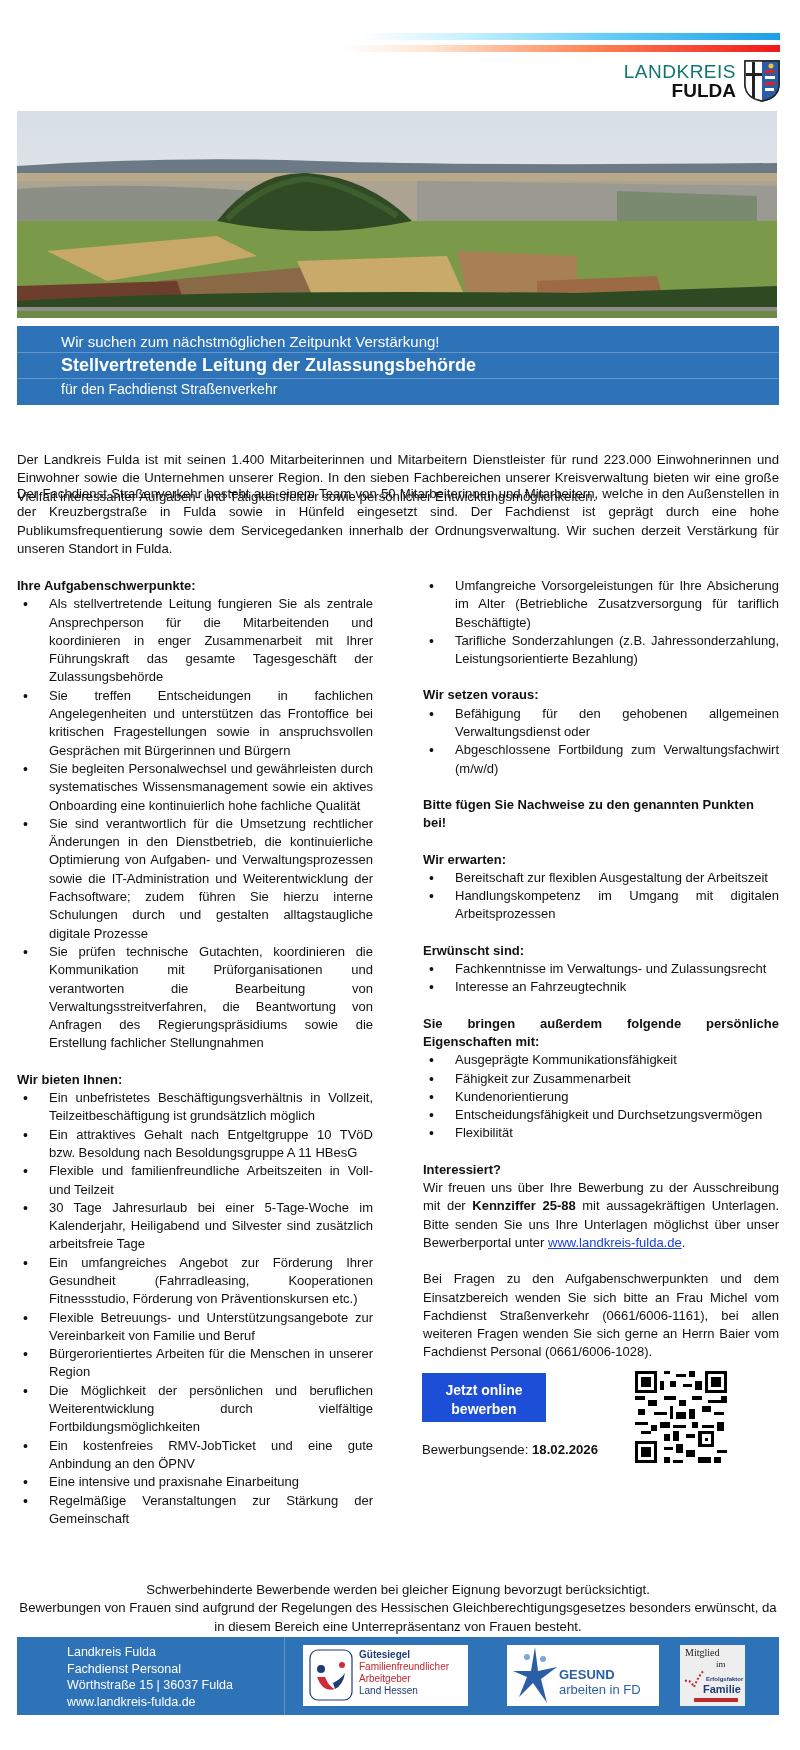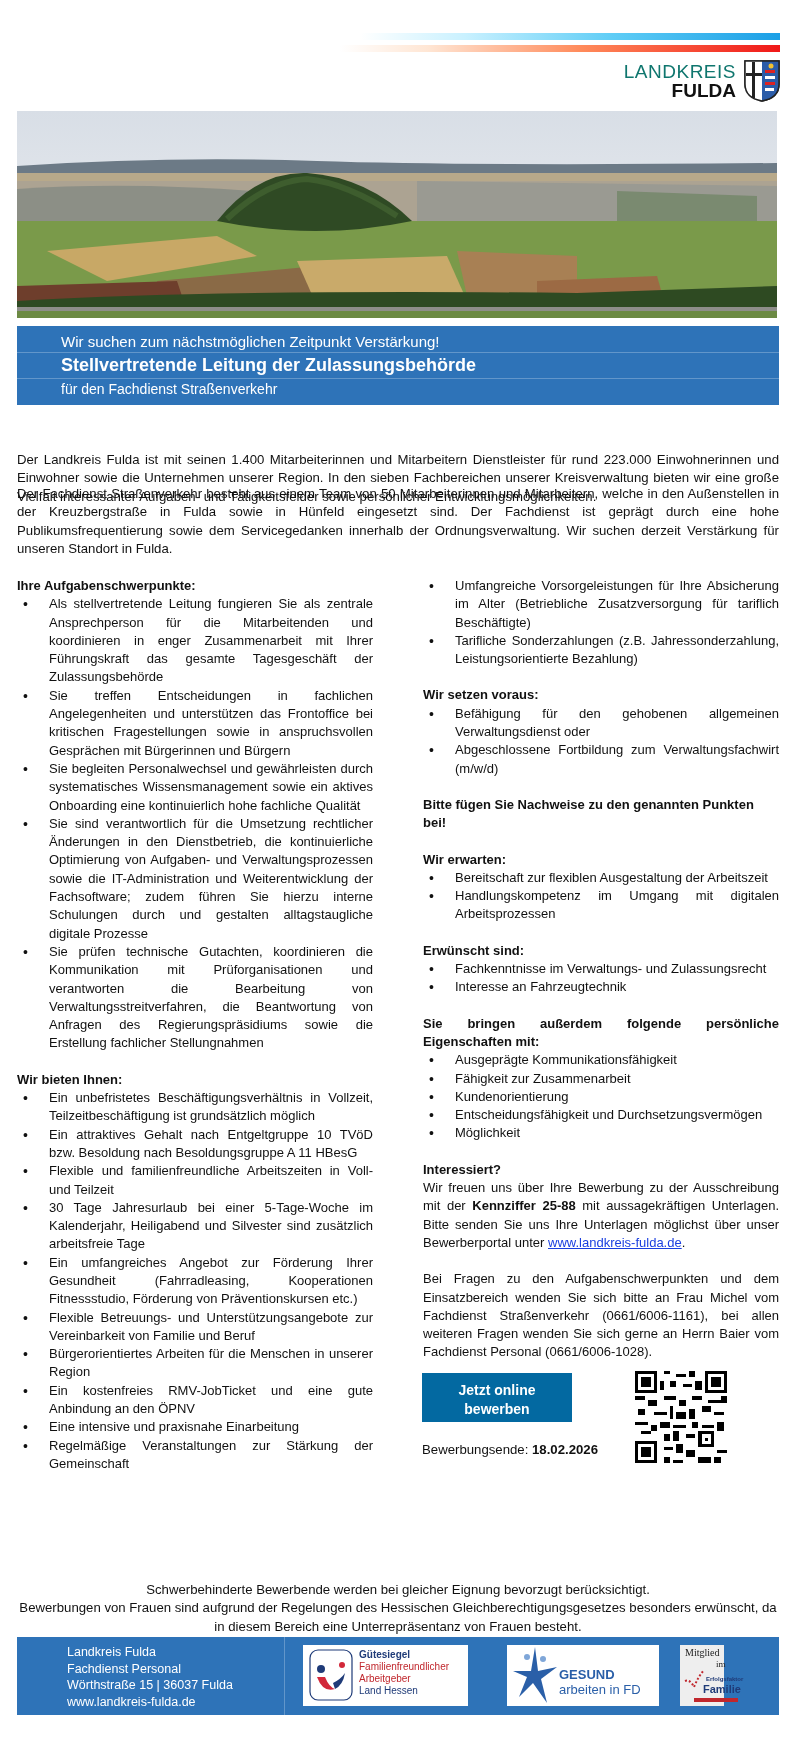--- a/index.html
+++ b/index.html
@@ -34,33 +34,33 @@
   .col-right { left: 423px; top: 577px; width: 356px; }
 
   .sec-title { font-weight: bold; }
   .gap { height: 18px; }
   ul.bul { list-style: none; }
   ul.bul li { position: relative; padding-left: 32px; text-align: justify; }
   ul.bul li::before { content: "•"; position: absolute; left: 6px; top: 0; font-size: 14px; }
 
   .link { color: #1a3fe0; text-decoration: underline; }
 
-  .apply-btn { position: absolute; left: 422px; top: 1373px; width: 150px; height: 49px; background: #0369a1; color: #fff; font-weight: bold; font-size: 14px; text-align: center; line-height: 19px; padding-top: 5px; border: none; cursor: pointer; }
+  .apply-btn { position: absolute; left: 422px; top: 1373px; width: 124px; height: 49px; background: #1d4ed8; color: #fff; font-weight: bold; font-size: 14px; text-align: center; line-height: 19px; padding-top: 5px; border: none; cursor: pointer; }
   .deadline { position: absolute; left: 422px; top: 1442px; font-size: 13.2px; }
   .qr { position: absolute; left: 634px; top: 1371px; width: 94px; height: 92px; }
 
   .notice { position: absolute; left: 17px; width: 762px; top: 1581px; text-align: center; font-size: 13.2px; line-height: 18.3px; }
 
   .footer { position: absolute; left: 17px; top: 1637px; width: 762px; height: 78px; background: #2e73b8; }
   .footer .addr { position: absolute; left: 50px; top: 7px; color: #fff; font-size: 12.5px; line-height: 16.5px; }
   .footer .divider { position: absolute; left: 267px; top: 0; width: 1px; height: 78px; background: rgba(255,255,255,0.25); }
   .badge { position: absolute; background: #fff; top: 8px; height: 61px; }
   .badge1 { left: 286px; width: 165px; }
   .badge2 { left: 490px; width: 152px; }
-  .badge3 { left: 663px; width: 44px; background: #eee; }
+  .badge3 { left: 663px; width: 65px; background: #eee; }
   .b1-title { position: absolute; left: 56px; top: 4px; font-size: 10px; font-weight: bold; color: #1f3b78; line-height: 12px; }
   .b1-line { position: absolute; left: 56px; font-size: 10px; line-height: 12px; }
   .b2-text { position: absolute; left: 52px; top: 22px; font-size: 13px; font-weight: bold; color: #2a5fa8; }
   .b2-text span { font-weight: normal; }
   .b3-mit { position: absolute; top: 2px; left: 5px; font-family: "Liberation Serif", serif; font-size: 10px; color: #222; }
   .b3-im { position: absolute; top: 14px; left: 36px; font-family: "Liberation Serif", serif; font-size: 9px; color: #222; }
   .b3-erf { position: absolute; top: 31px; left: 26px; font-size: 6px; color: #1f3b78; font-weight: bold; }
   .b3-fam { position: absolute; top: 38px; left: 23px; font-size: 11px; color: #1f3b78; font-weight: bold; }
   .b3-bar { position: absolute; top: 53px; left: 14px; width: 44px; height: 4px; background: #c0272d; }
 </style>
@@ -143,20 +143,21 @@
   <div class="gap"></div>
   <div class="sec-title">Wir bieten Ihnen:</div>
   <ul class="bul">
     <li>Ein unbefristetes Beschäftigungsverhältnis in Vollzeit, Teilzeitbeschäftigung ist grundsätzlich möglich</li>
     <li>Ein attraktives Gehalt nach Entgeltgruppe 10 TVöD bzw. Besoldung nach Besoldungsgruppe A 11 HBesG</li>
     <li>Flexible und familienfreundliche Arbeitszeiten in Voll- und Teilzeit</li>
     <li>30 Tage Jahresurlaub bei einer 5-Tage-Woche im Kalenderjahr, Heiligabend und Silvester sind zusätzlich arbeitsfreie Tage</li>
     <li>Ein umfangreiches Angebot zur Förderung Ihrer Gesundheit (Fahrradleasing, Kooperationen Fitnessstudio, Förderung von Präventionskursen etc.)</li>
     <li>Flexible Betreuungs- und Unterstützungsangebote zur Vereinbarkeit von Familie und Beruf</li>
     <li>Bürgerorientiertes Arbeiten für die Menschen in unserer Region</li>
+    <li>Die Möglichkeit der persönlichen und beruflichen Weiterentwicklung durch vielfältige Fortbildungsmöglichkeiten</li>
     <li>Ein kostenfreies RMV-JobTicket und eine gute Anbindung an den ÖPNV</li>
     <li>Eine intensive und praxisnahe Einarbeitung</li>
     <li>Regelmäßige Veranstaltungen zur Stärkung der Gemeinschaft</li>
   </ul>
 </div>
 
 <div class="col col-right">
   <ul class="bul">
     <li>Umfangreiche Vorsorgeleistungen für Ihre Absicherung im Alter (Betriebliche Zusatzversorgung für tariflich Beschäftigte)</li>
     <li>Tarifliche Sonderzahlungen (z.B. Jahressonderzahlung, Leistungsorientierte Bezahlung)</li>
@@ -181,21 +182,21 @@
     <li>Fachkenntnisse im Verwaltungs- und Zulassungsrecht</li>
     <li>Interesse an Fahrzeugtechnik</li>
   </ul>
   <div class="gap"></div>
   <div class="sec-title" style="text-align:justify">Sie bringen außerdem folgende persönliche Eigenschaften mit:</div>
   <ul class="bul">
     <li>Ausgeprägte Kommunikationsfähigkeit</li>
     <li>Fähigkeit zur Zusammenarbeit</li>
     <li>Kundenorientierung</li>
     <li>Entscheidungsfähigkeit und Durchsetzungsvermögen</li>
-    <li>Möglichkeit</li>
+    <li>Flexibilität</li>
   </ul>
   <div class="gap"></div>
   <div class="sec-title">Interessiert?</div>
   <p style="text-align:justify"><span>Wir freuen uns über Ihre Bewerbung zu der Ausschreibung mit der </span><b>Kennziffer 25-88</b><span> mit aussagekräftigen Unterlagen. Bitte senden Sie uns Ihre Unterlagen möglichst über unser Bewerberportal unter </span><a class="link">www.landkreis-fulda.de</a><span>.</span></p>
   <div class="gap"></div>
   <p style="text-align:justify">Bei Fragen zu den Aufgabenschwerpunkten und dem Einsatzbereich wenden Sie sich bitte an Frau Michel vom Fachdienst Straßenverkehr (0661/6006-1161), bei allen weiteren Fragen wenden Sie sich gerne an Herrn Baier vom Fachdienst Personal (0661/6006-1028).</p>
 </div>
 
 <button class="apply-btn">
   <span>Jetzt online</span><br>

